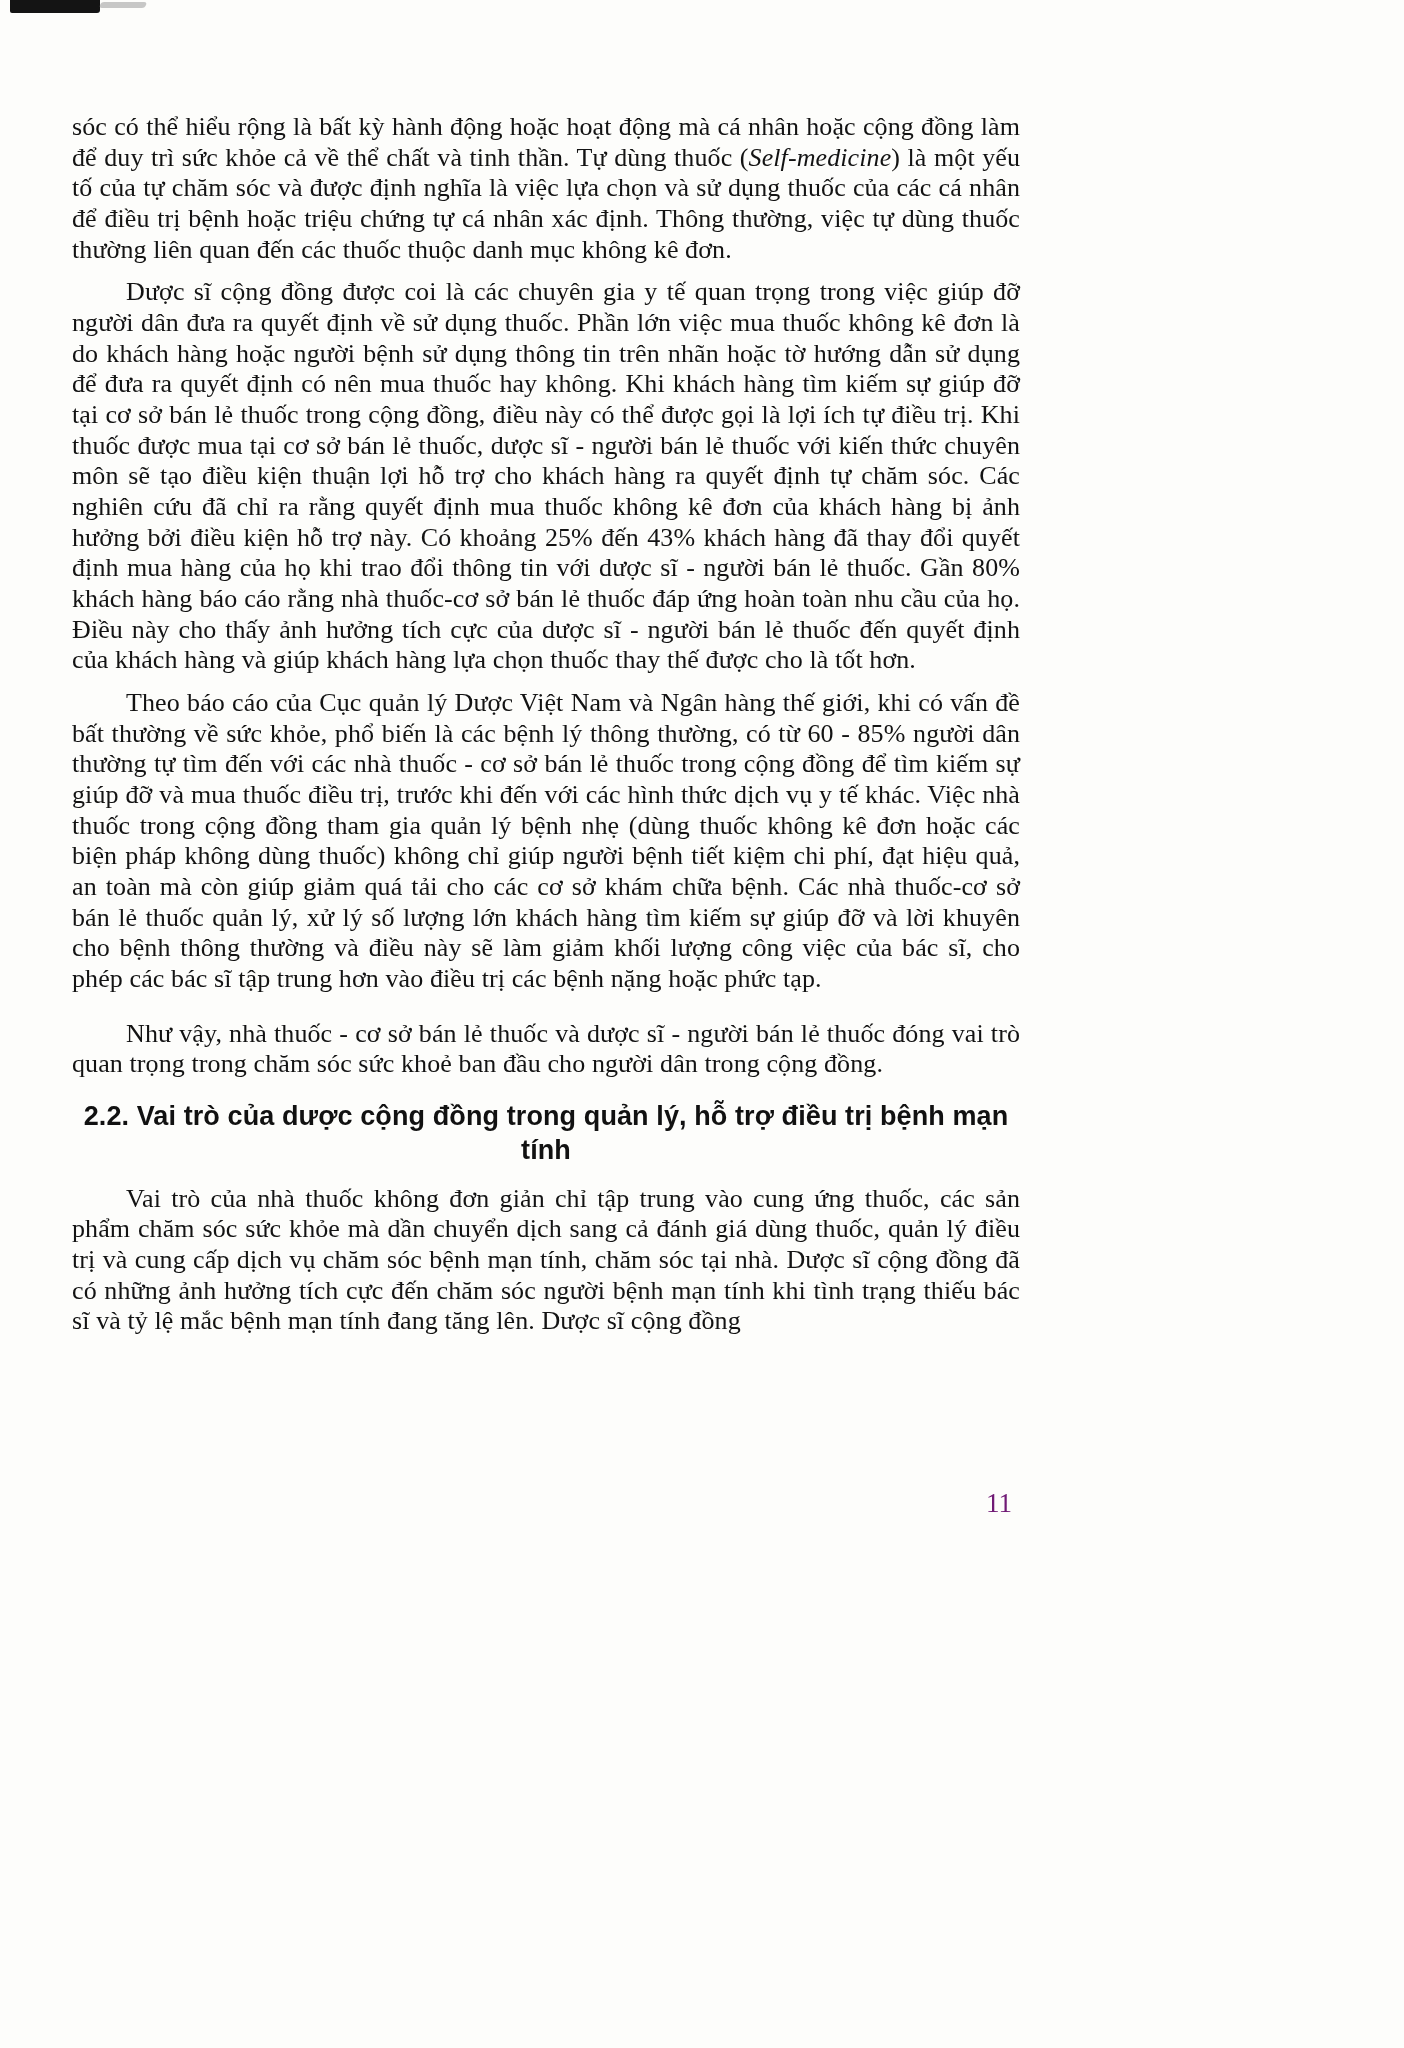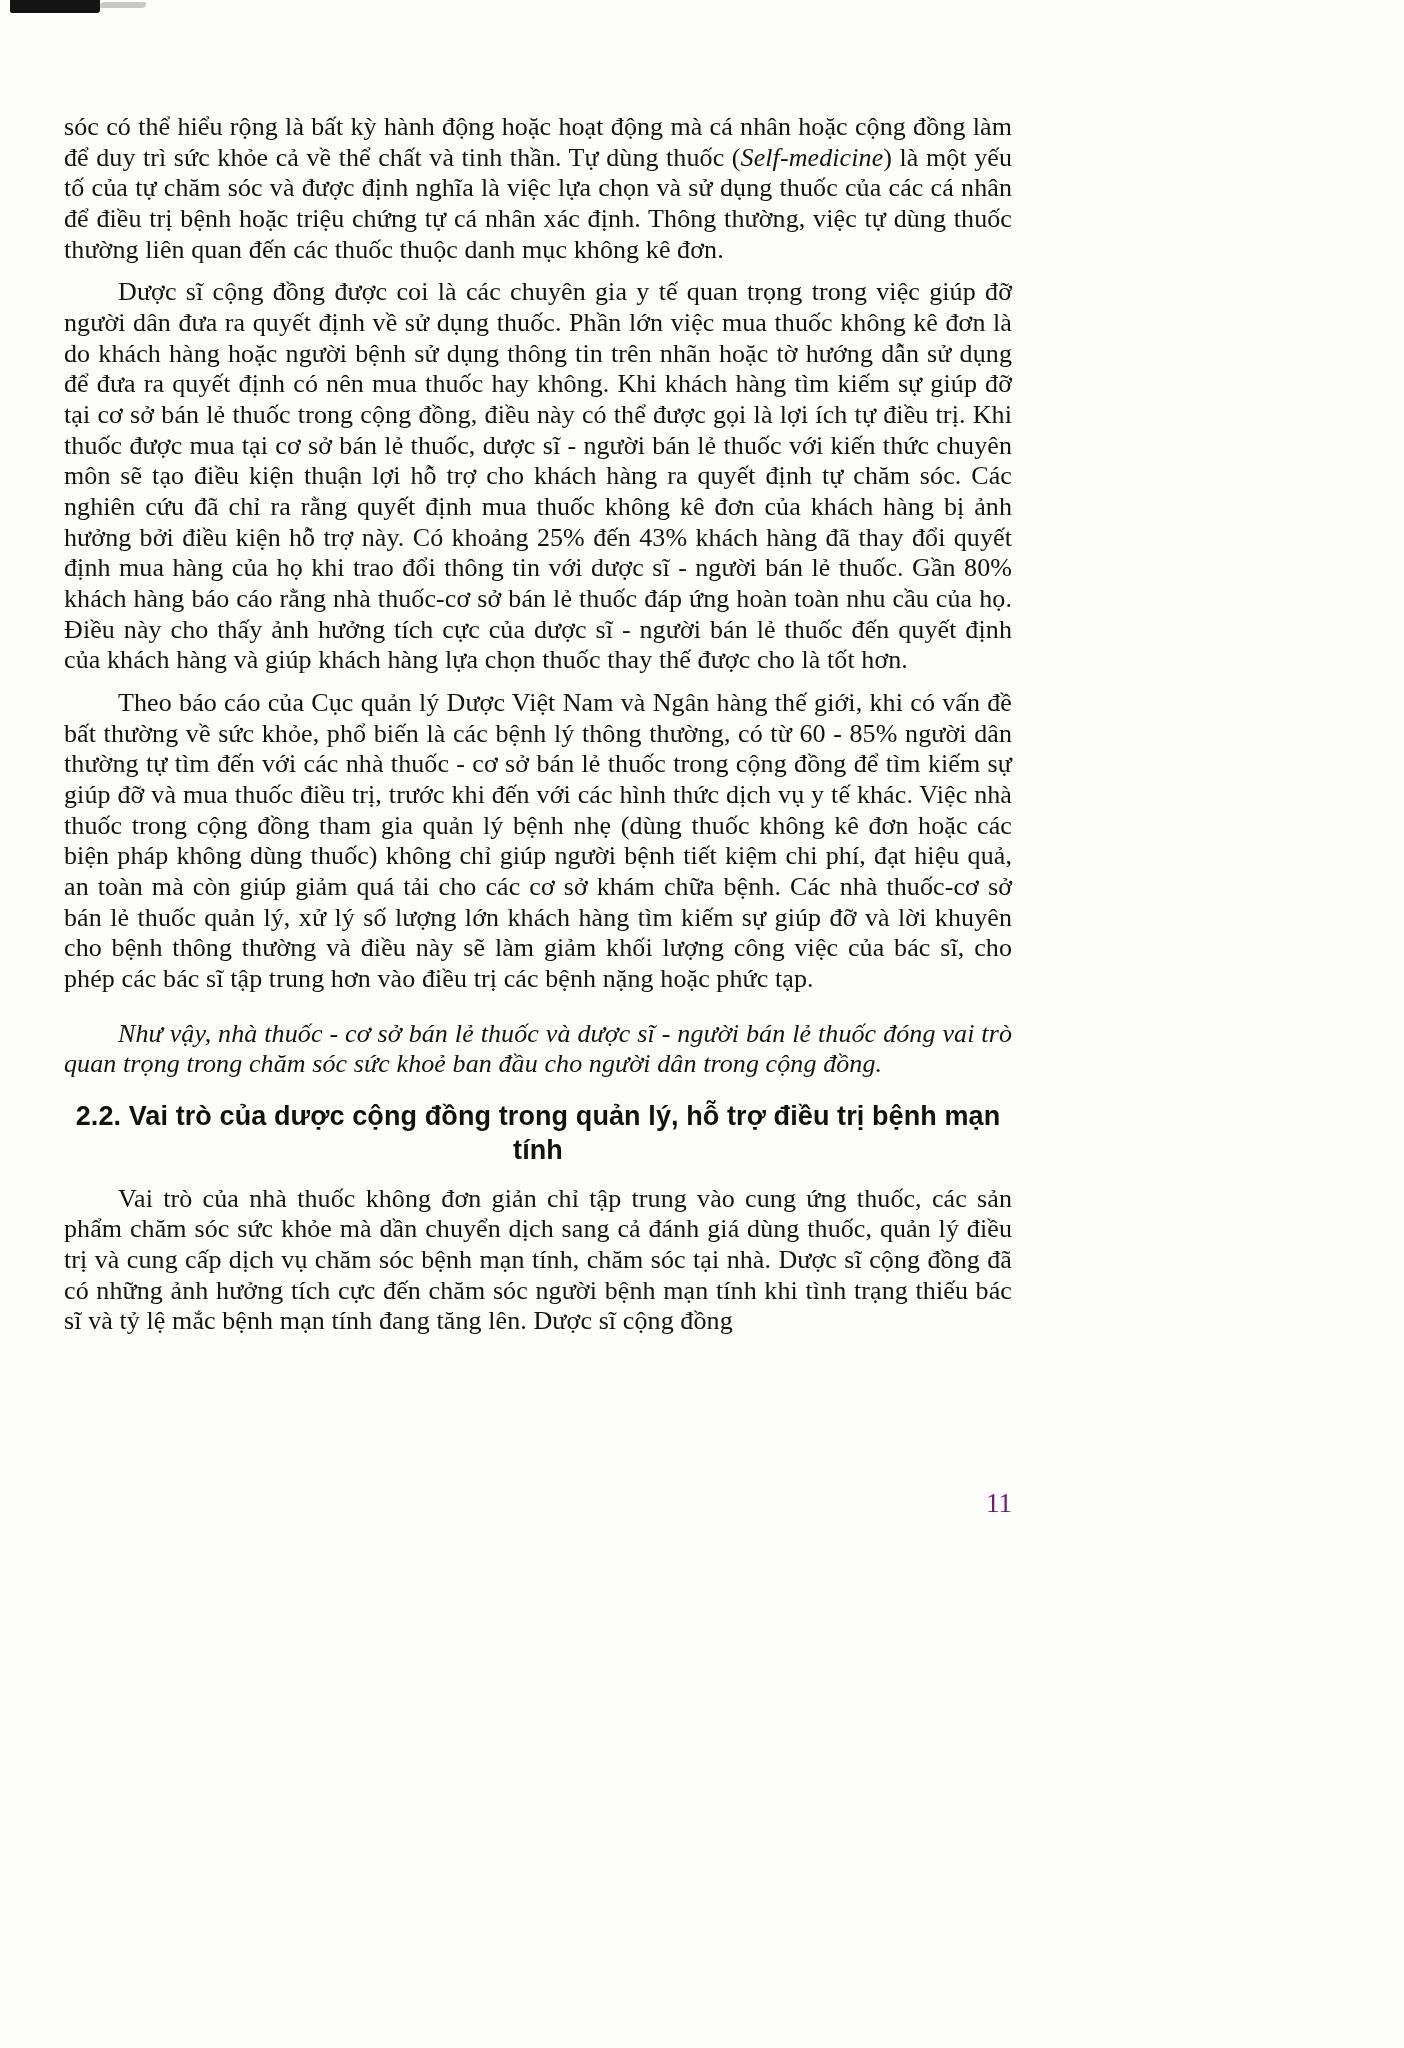--- a/index.html
+++ b/index.html
@@ -32,36 +32,35 @@
     top: 2px;
     width: 46px;
     height: 6px;
     background: #9a9a9a;
     opacity: .55;
     border-radius: 3px;
     transform: skewX(-20deg);
   }
   .text-block {
     position: absolute;
-    left: 64px;
+    left: 72px;
     top: 112px;
     width: 948px;
     text-align: justify;
     font-size: 26px;
     line-height: 1.18;
     letter-spacing: 0.1px;
   }
   .para {
     margin: 0 0 12px 0;
   }
   .indent {
     text-indent: 54px;
   }
   .italic-para {
-    font-style: italic;
     margin-top: 24px;
   }
   .section-heading {
     font-family: "Liberation Sans", "DejaVu Sans", sans-serif;
     font-weight: bold;
     font-size: 27px;
     line-height: 1.25;
     text-align: center;
     margin: 20px 0 16px 0;
     text-indent: 0;

